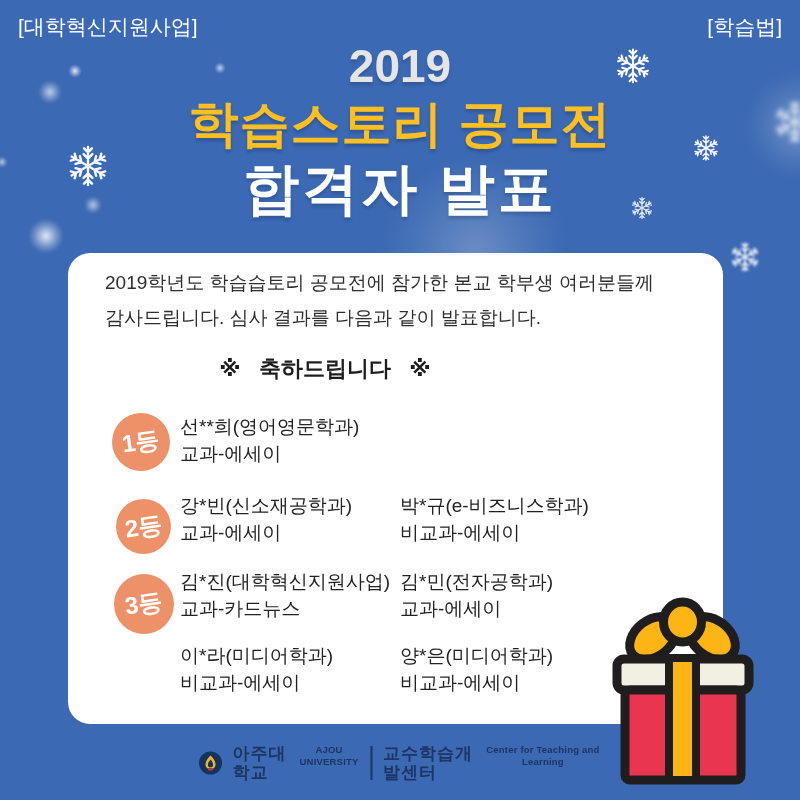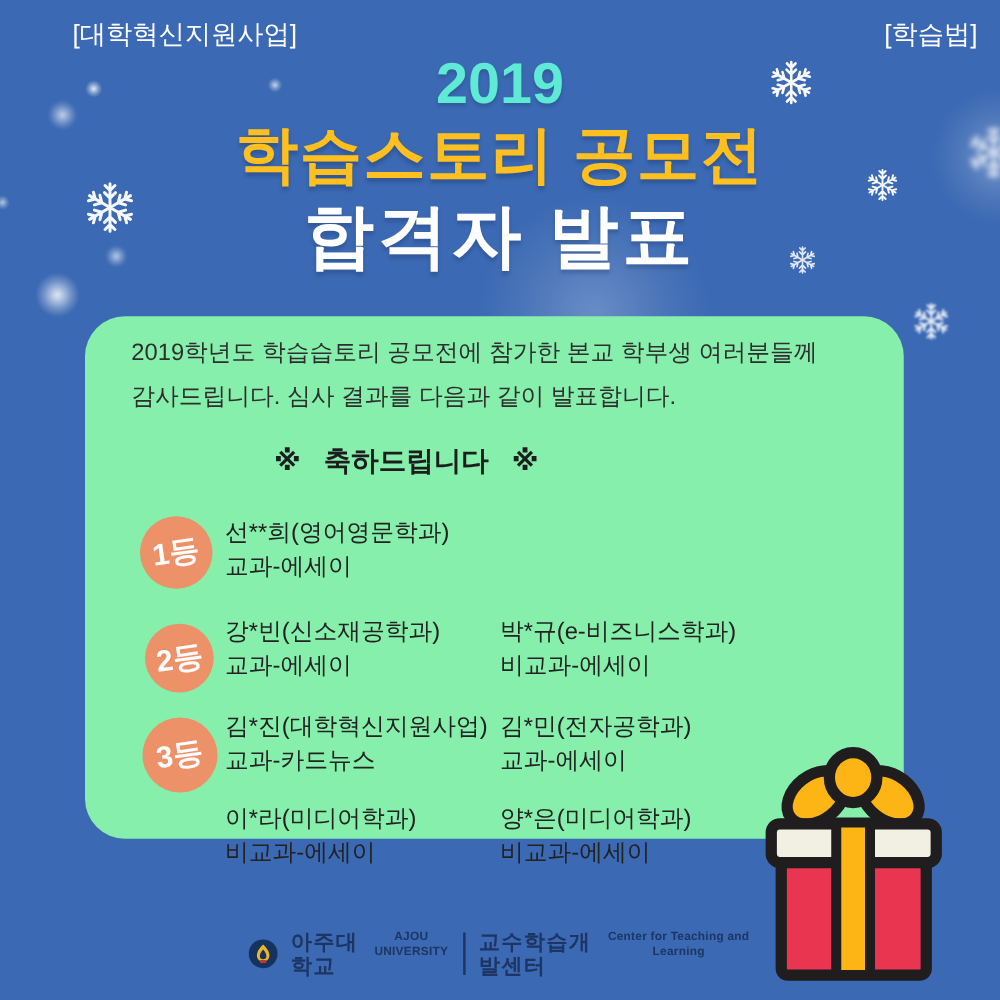--- a/index.html
+++ b/index.html
@@ -25,29 +25,29 @@
   
   .flake{position:absolute;color:#fff;pointer-events:none;}
   .f1{left:66px;top:144px;width:44px;height:44px;opacity:.95;}
   .f2{left:614px;top:47px;width:38px;height:38px;opacity:.97;}
   .f3{left:692px;top:134px;width:28px;height:28px;opacity:.95;}
   .f4{left:630px;top:196px;width:24px;height:24px;opacity:.85;filter:blur(.4px);}
   .f5{left:729px;top:241px;width:32px;height:32px;opacity:.85;filter:blur(1px);}
   .f6{left:772px;top:99px;width:46px;height:46px;opacity:.7;filter:blur(2px);}
 
   .top-label{position:absolute;top:13px;color:#fff;font-size:21px;font-weight:500;letter-spacing:0;}
-  .top-label.left{left:18px;margin-left:40px;}
+  .top-label.left{left:18px;}
   .top-label.right{right:18px;}
 
   .title{position:absolute;left:0;top:40px;width:100%;text-align:center;font-weight:800;}
-  .t-year{font-size:46px;line-height:52px;color:#5eead4;text-shadow:0 3px 3px rgba(24,44,88,.25);}
+  .t-year{font-size:46px;line-height:52px;color:#e5e5e5;text-shadow:0 3px 3px rgba(24,44,88,.25);}
   .t-main{font-size:50px;line-height:64px;color:#ffc01f;letter-spacing:1px;text-shadow:0 3px 3px rgba(24,44,88,.3);}
   .t-sub{font-size:56px;line-height:66px;color:#fff;letter-spacing:3px;text-shadow:0 3px 3px rgba(24,44,88,.25);}
 
-  .card{position:absolute;left:68px;top:253px;width:655px;height:418px;background:#86efac;border-radius:32px;}
+  .card{position:absolute;left:68px;top:253px;width:655px;height:471px;background:#ffffff;border-radius:22px;}
   .intro{position:absolute;left:37px;top:12px;margin:0;font-size:19px;line-height:35px;color:#2e2e2e;}
   .congrats{position:absolute;left:257px;top:101px;transform:translateX(-50%);
     font-size:22px;font-weight:bold;color:#1d1d1d;white-space:pre;}
 
   .badge{position:absolute;background:#ed9168;border-radius:50%;display:flex;align-items:center;justify-content:center;}
   .badge span{color:#fff;font-weight:bold;font-size:24px;transform:rotate(-8deg);display:block;}
   .b1{left:44px;top:160px;width:58px;height:58px;}
   .b2{left:48px;top:246px;width:55px;height:55px;}
   .b3{left:46px;top:321px;width:60px;height:60px;}
 

